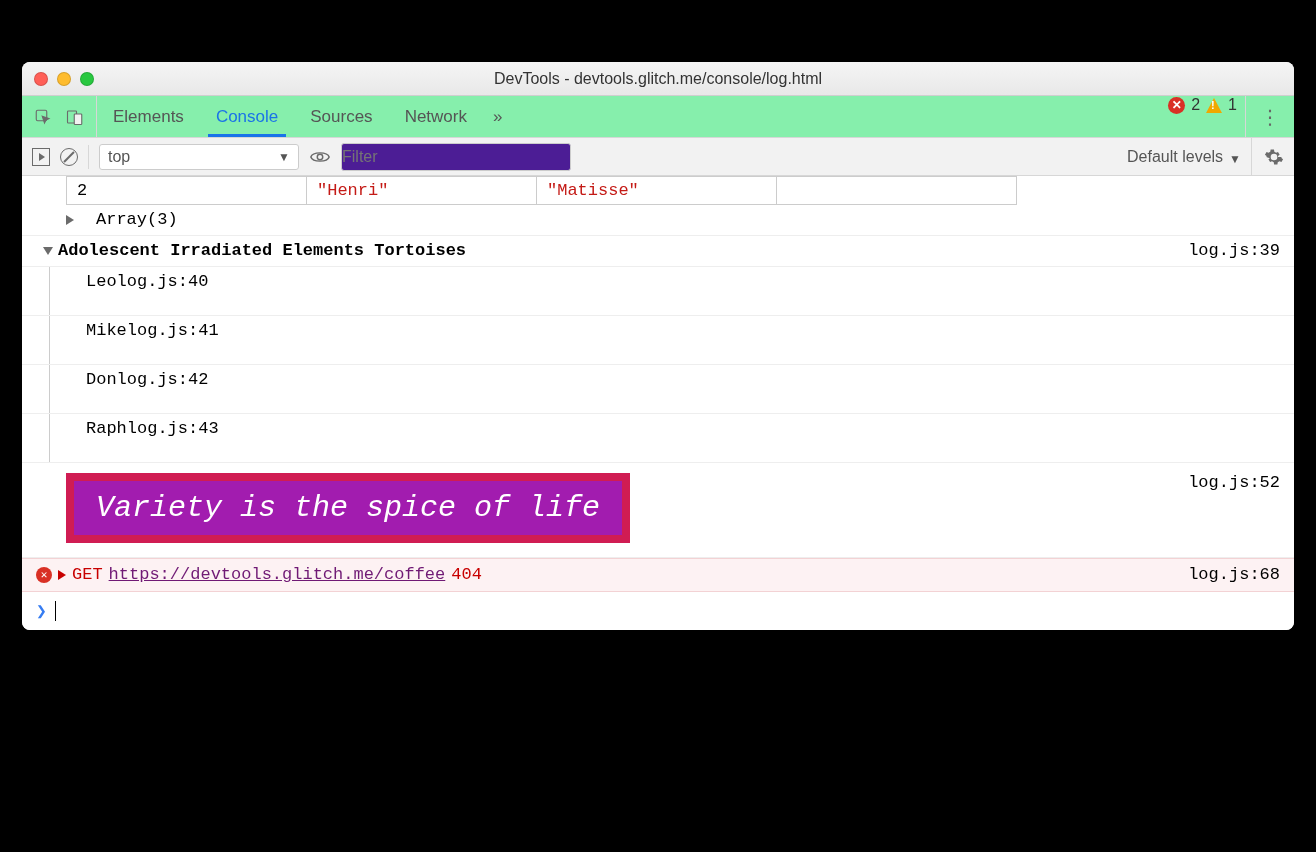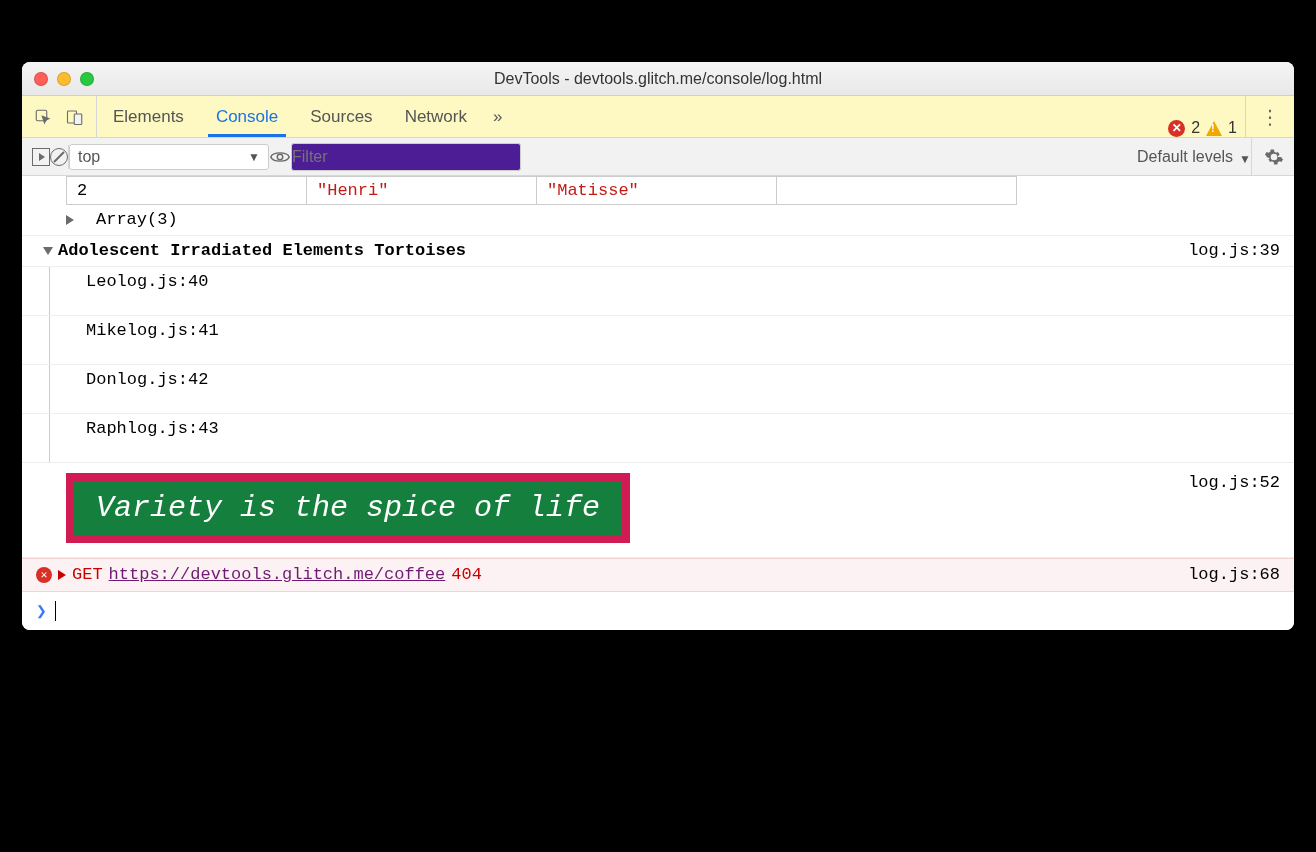--- a/index.html
+++ b/index.html
@@ -35,24 +35,24 @@
   .dot.yellow { background:#febc2e; }
   .dot.green { background:#28c840; }
   .title {
     position: absolute; left: 0; right: 0;
     text-align: center;
     font-size: 16px;
     color: #333;
     pointer-events: none;
   }
   .tabbar {
-    display: flex; align-items: flex-end;
+    display: flex; align-items: flex-start;
     height: 42px;
     border-bottom: 1px solid #d7d7d7;
-    background: #fef9c3;
+    background: #86efac;
     font-size: 17px;
     color: #555;
   }
   .tabbar-left { display:flex; align-items:center; padding:0 12px; gap:14px; border-right:1px solid #d7d7d7; height:100%; }
   .ic { width:18px; height:18px; stroke:#6b6b6b; fill:none; stroke-width:1.5; }
   .tabs { display:flex; align-items:stretch; height:100%; }
   .tab { padding:0 16px; display:flex; align-items:center; cursor:pointer; position:relative; }
   .tab.active { color:#1a73e8; }
   .tab.active::after { content:""; position:absolute; left:8px; right:8px; bottom:0; height:3px; background:#1a73e8; }
   .overflow { padding:0 10px; display:flex; align-items:center; cursor:pointer; }
@@ -63,21 +63,21 @@
   .warn-badge::after { content:"!"; position:absolute; left:-3px; top:1px; font-size:11px; color:#fff; font-weight:bold; }
   .count-n { color:#333; }
   .kebab { padding:0 14px; cursor:pointer; color:#666; border-left:1px solid #d7d7d7; height:100%; display:flex; align-items:center; font-size:20px; }
 
   .filterbar {
     display:flex; align-items:center;
     height:38px;
     border-bottom:1px solid #d7d7d7;
     background:#f2f2f2;
     font-size:16px; color:#555;
-    padding:0 10px; 
+    padding:0 10px; gap:10px;
   }
   .sq-play { width:18px; height:18px; border:1.8px solid #6b6b6b; display:flex; align-items:center; justify-content:center; }
   .sq-play::before { content:""; border-left:6px solid #6b6b6b; border-top:4px solid transparent; border-bottom:4px solid transparent; margin-left:1px; }
   .clear { position:relative; width:18px; height:18px; }
   .clear::before { content:""; position:absolute; inset:0; border:1.9px solid #6b6b6b; border-radius:50%; }
   .clear::after { content:""; position:absolute; left:50%; top:50%; width:14px; height:2px; background:#6b6b6b; transform:translate(-50%,-50%) rotate(-45deg); }
   .ctx-select { display:flex; align-items:center; background:#fff; border:1px solid #ccc; border-radius:3px; padding:3px 8px; gap:36px; cursor:pointer; min-width:200px; justify-content:space-between; }
   .eye { stroke:#6b6b6b; fill:none; stroke-width:1.6; width:22px; height:22px; }
   .filter-input { background:#4c1d95; border:1px solid #ccc; border-radius:3px; padding:4px 0; width:230px; font-size:16px; color:#888; }
   .levels { display:flex; align-items:flex-end; gap:6px; cursor:pointer; }
@@ -95,21 +95,21 @@
   .tri { display:inline-block; width:0; height:0; border-top:5px solid transparent; border-bottom:5px solid transparent; border-left:8px solid #6b6b6b; }
   .tri.down { transform:rotate(90deg); }
 
   .group-head { display:flex; align-items:center; padding:5px 14px 6px 22px; border-bottom:1px solid #eee; }
   .group-head .tri { margin-right:6px; }
   .bold { font-weight:bold; }
   .group-item { padding:5px 14px 24px 64px; border-bottom:1px solid #eee; display:flex; position:relative; }
   .group-item::before { content:""; position:absolute; left:27px; top:0; bottom:0; width:1px; background:#ccc; }
 
   .styled-row { padding:10px 14px 14px 44px; display:flex; align-items:flex-start; border-bottom:1px solid #eee; }
-  .styled-box { background:#15803d; color:#fff; border:8px solid #d01c53; font-style:italic; font-size:30px; padding:10px 22px; font-family:inherit; }
+  .styled-box { background:#a21caf; color:#fff; border:8px solid #d01c53; font-style:italic; font-size:30px; padding:10px 22px; font-family:inherit; }
 
   .error-row { background:#fdf2f3; padding:6px 14px 7px 14px; display:flex; align-items:center; gap:6px; border-top:1px solid #f3d2d4; border-bottom:1px solid #f3d2d4; }
   .err-ic { width:16px; height:16px; background:#d93025; border-radius:50%; display:inline-flex; align-items:center; justify-content:center; color:#fff; font-size:11px; font-weight:bold; }
   .red-txt { color:#c80000; }
   .url-link { color:#701a75; text-decoration:underline; }
 
   .prompt-row { padding:8px 14px; display:flex; align-items:center; gap:8px; }
   .prompt-caret { color:#367cf1; font-weight:bold; font-size:18px; }
   .cursor { width:1px; height:20px; background:#000; display:inline-block; }
   .down-caret { font-size:12px; color:#555; }

